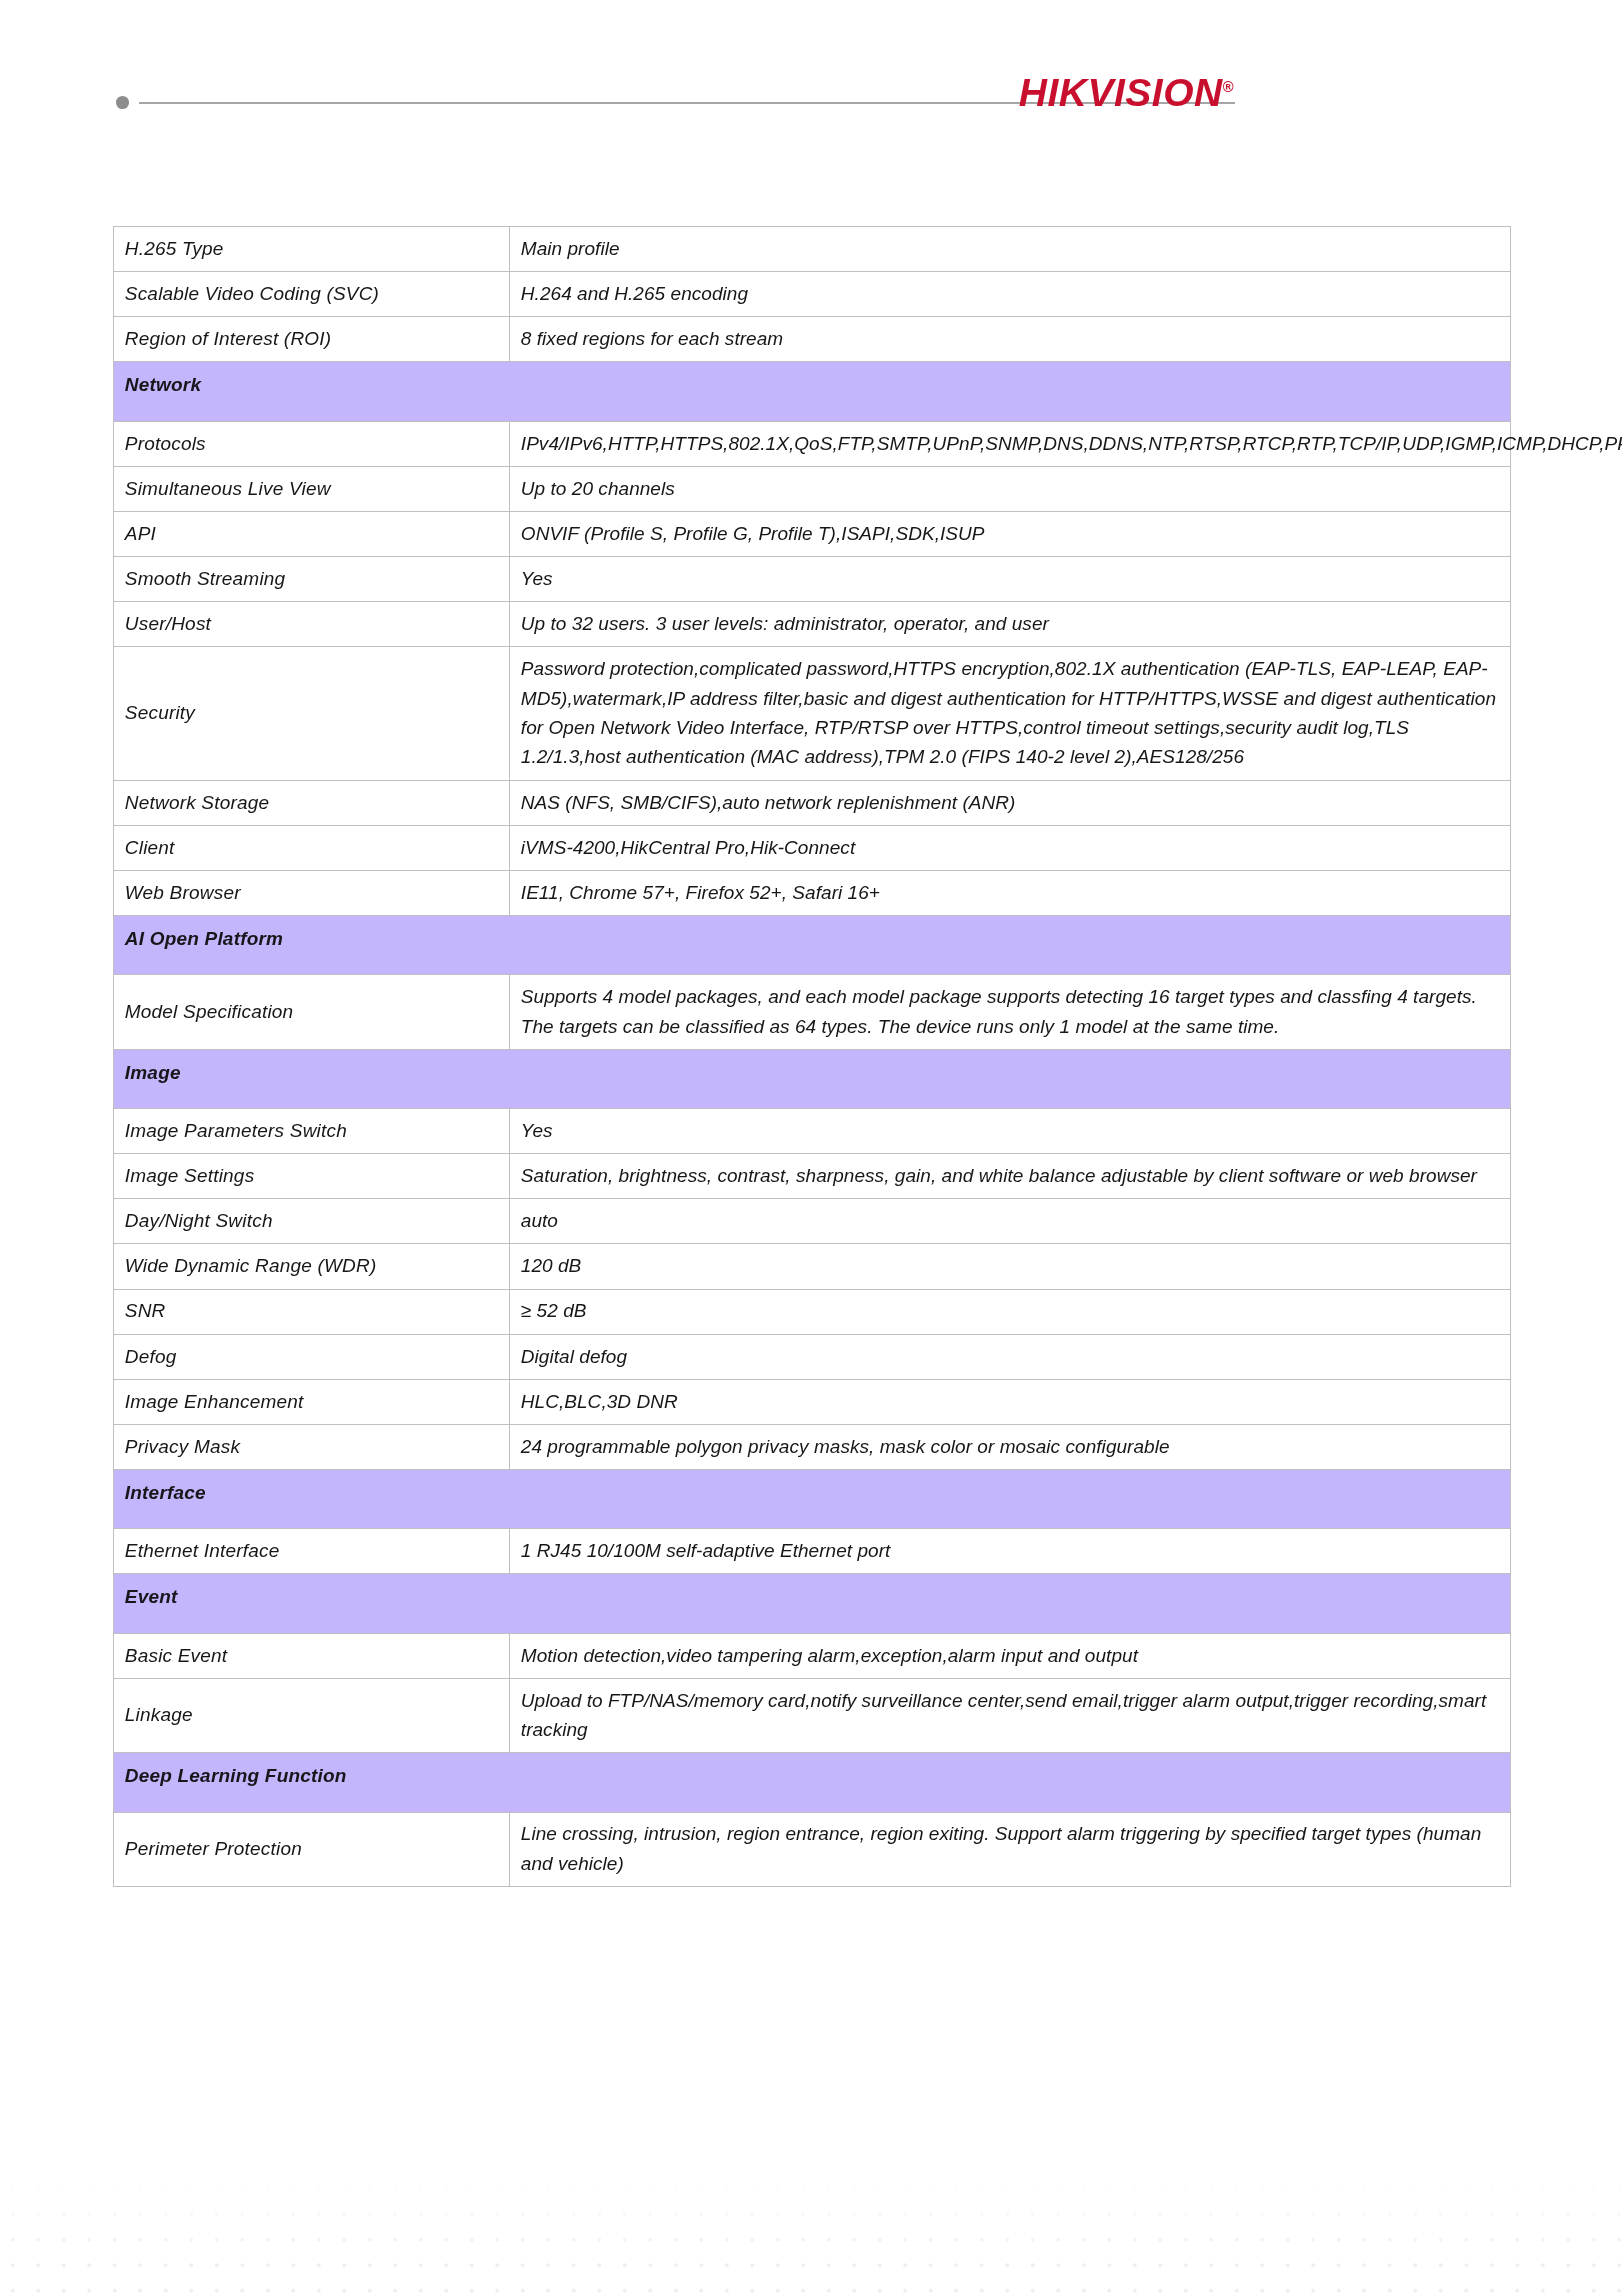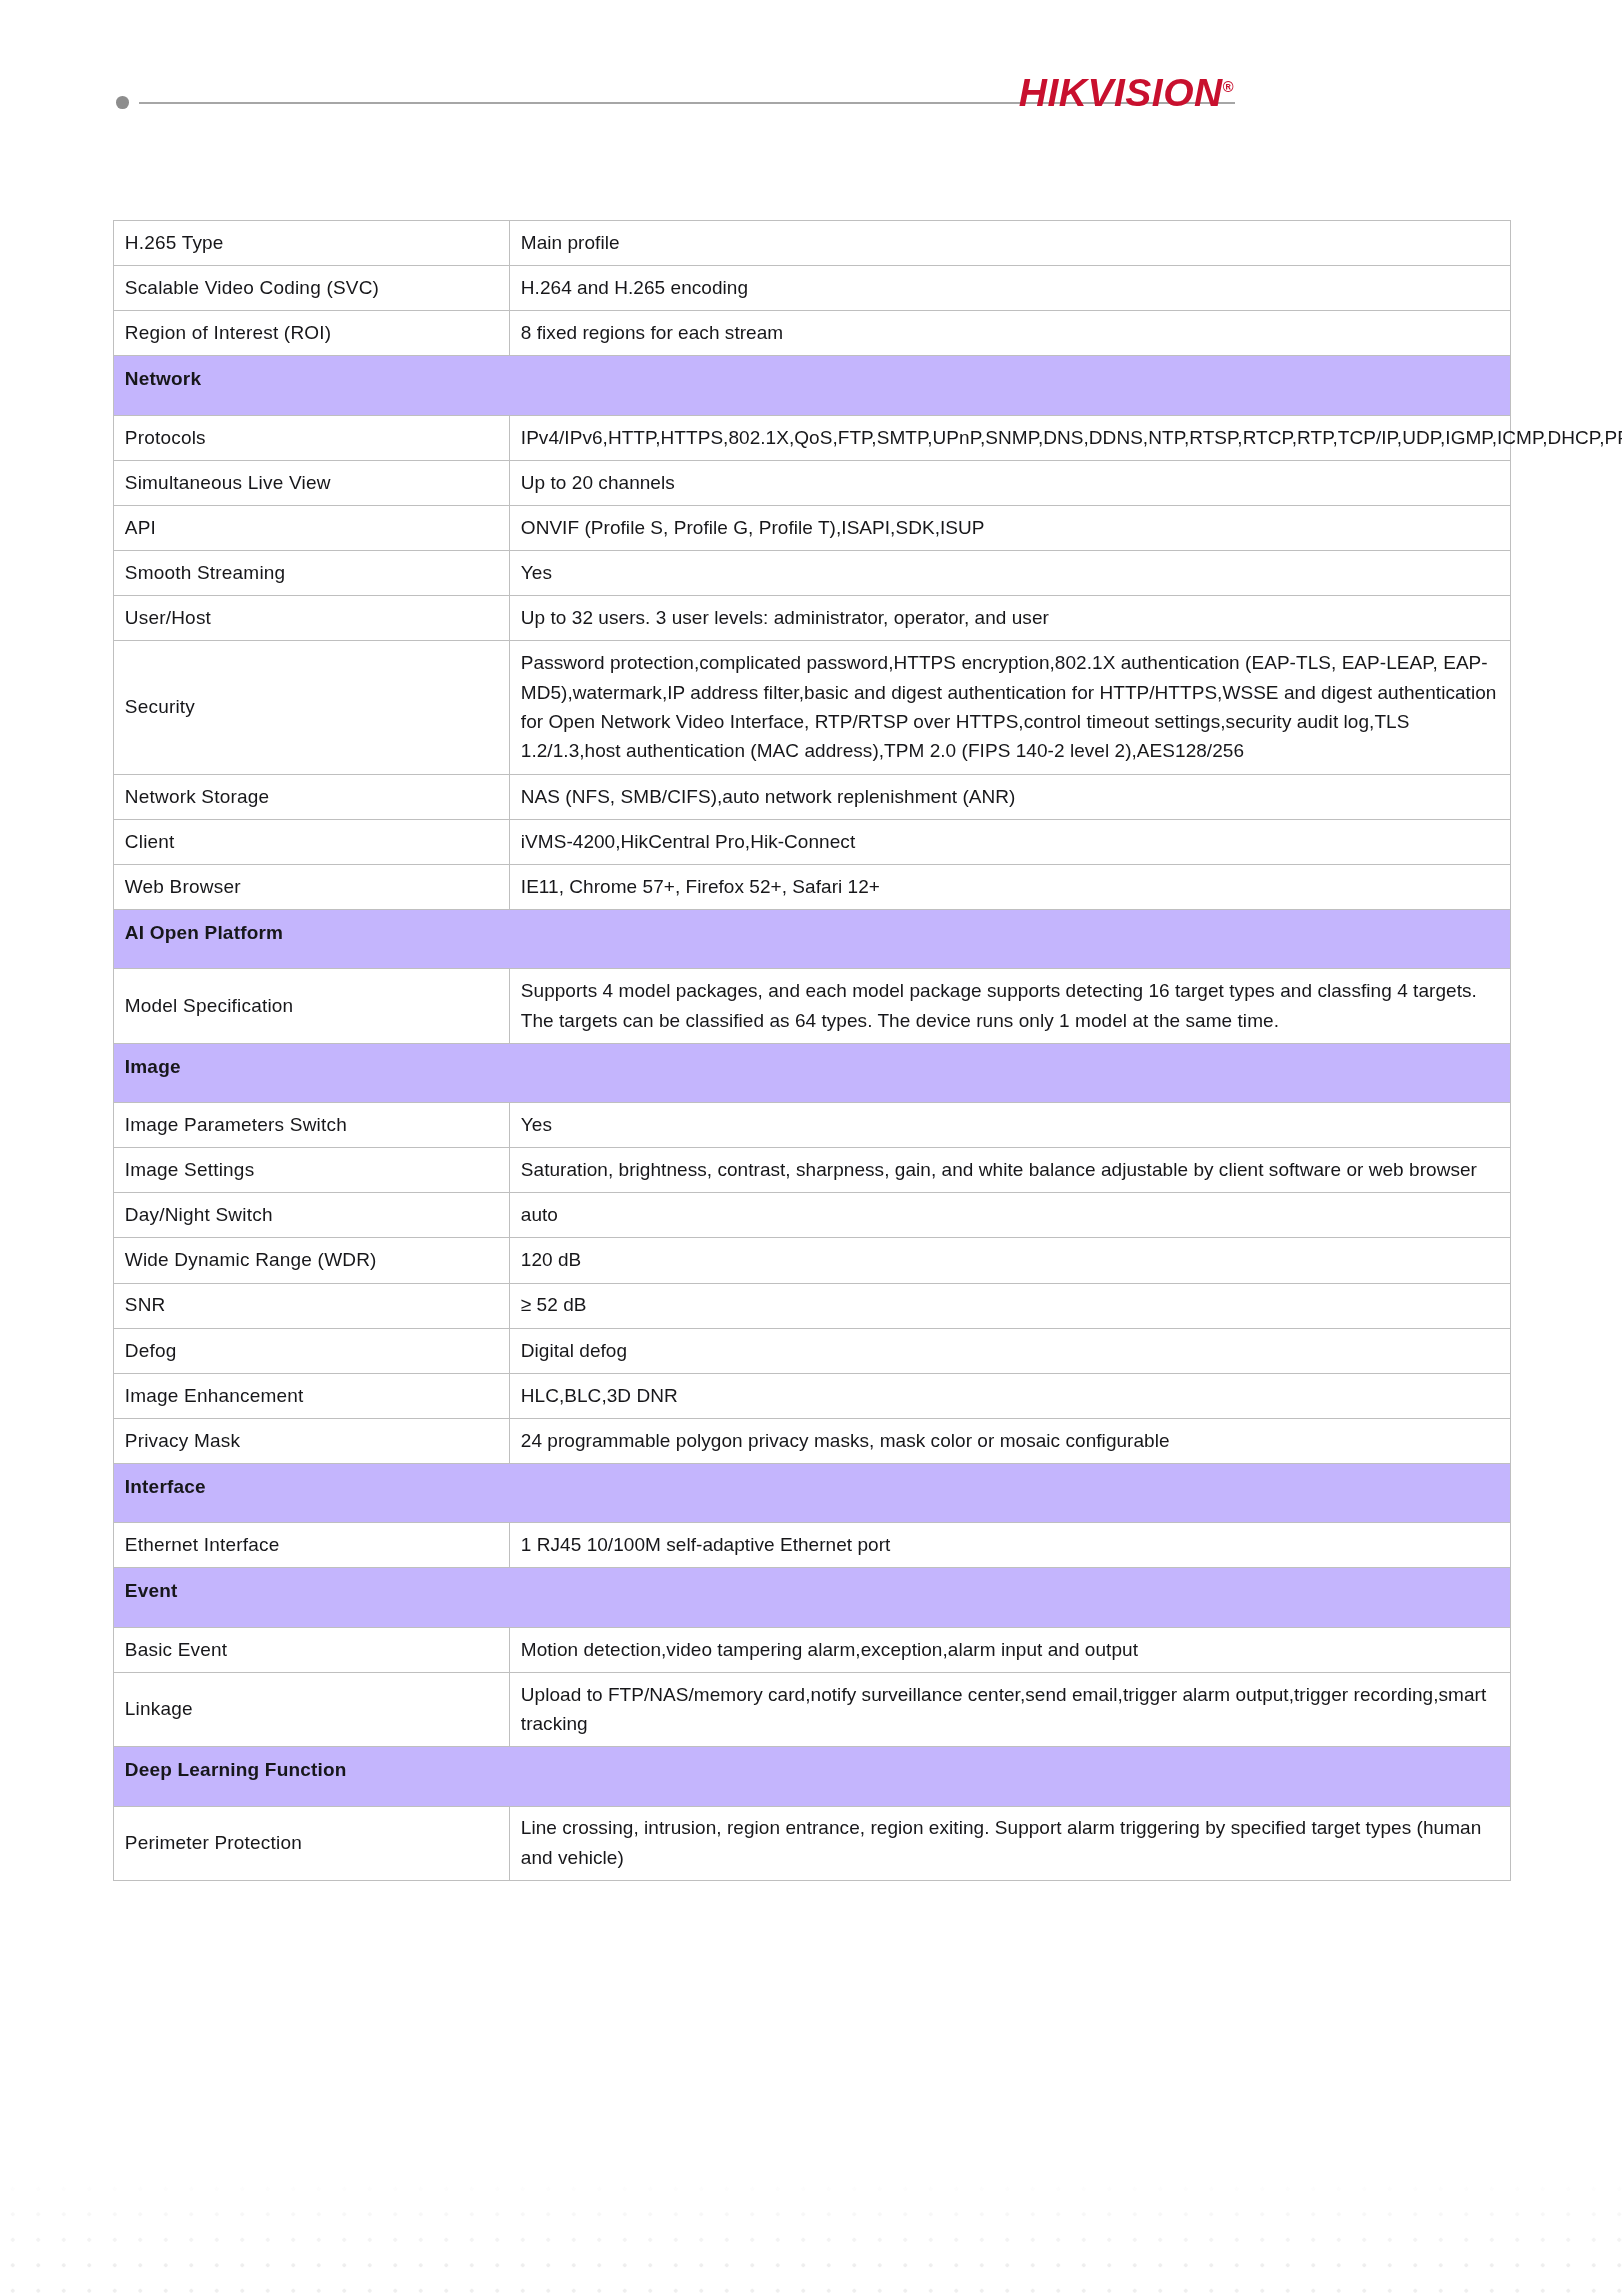--- a/index.html
+++ b/index.html
@@ -56,24 +56,25 @@
   .brand .reg {
     font-size: 14.7px;
     font-style: normal;
     vertical-align: super;
   }
 
   
   .spec-table {
     position: absolute;
     left: 113px;
-    top: 220px;
+    top: 226px;
     width: 1397px;
     border-collapse: collapse;
     table-layout: fixed;
+    font-style: italic;
   }
   .spec-table td {
     border: 1px solid #bfbfbf;
     vertical-align: middle;
     font-size: 19px;
     line-height: 1.55;
     padding: 6.9px 10.8px 7.8px 10.8px;
     color: #17171a;
   }
   .col-label { width: 396px; }
@@ -169,21 +170,21 @@
       <tr>
         <td class="label">Network Storage</td>
         <td class="value">NAS (NFS, SMB/CIFS),auto network replenishment (ANR)</td>
       </tr>
       <tr>
         <td class="label">Client</td>
         <td class="value">iVMS-4200,HikCentral Pro,Hik-Connect</td>
       </tr>
       <tr>
         <td class="label">Web Browser</td>
-        <td class="value">IE11, Chrome 57+, Firefox 52+, Safari 12+</td>
+        <td class="value">IE11, Chrome 57+, Firefox 52+, Safari 16+</td>
       </tr>
       <tr class="section">
         <td colspan="2">AI Open Platform</td>
       </tr>
       <tr>
         <td class="label">Model Specification</td>
         <td class="value multi">Supports 4 model packages, and each model package supports detecting 16 target types and classfing 4 targets. The targets can be classified as 64 types. The device runs only 1 model at the same time.</td>
       </tr>
       <tr class="section">
         <td colspan="2">Image</td>

